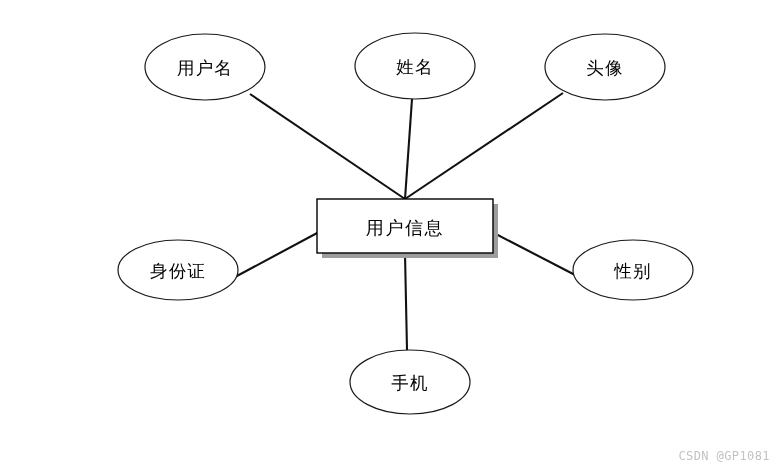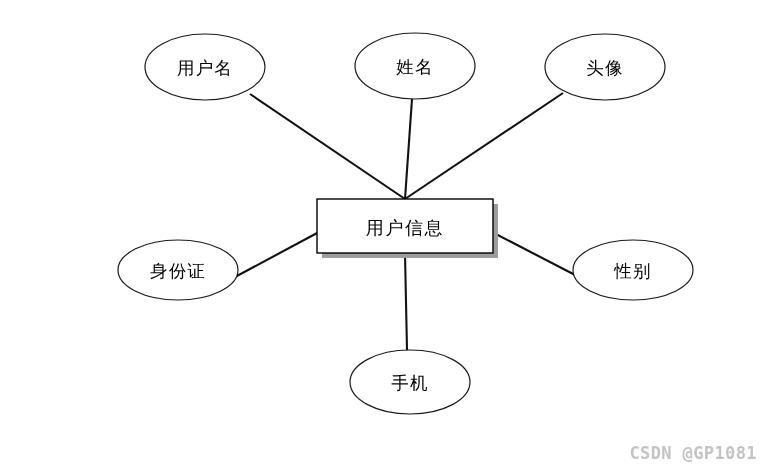--- a/index.html
+++ b/index.html
@@ -57,29 +57,28 @@
   .er-label-entity {
     fill: #000000;
     font-family: "DejaVu Sans", "Liberation Sans", sans-serif;
     font-size: 18px;
     text-anchor: middle;
     dominant-baseline: central;
     letter-spacing: 1.6px;
   }
   .watermark {
     position: absolute;
-    right: 17px;
+    right: 4px;
     bottom: 8px;
     color: #c3c3c3;
     font-family: "DejaVu Sans Mono", "Liberation Mono", monospace;
-    font-size: 17px;
+    font-size: 12px;
     letter-spacing: 0.4px;
     white-space: nowrap;
     user-select: none;
-    font-weight: bold;
   }
 </style>
 </head>
 <body>
 
 <div id="canvas">
 
   <svg id="er-svg" viewBox="0 0 774 471" xmlns="http://www.w3.org/2000/svg">
 
     <g>

